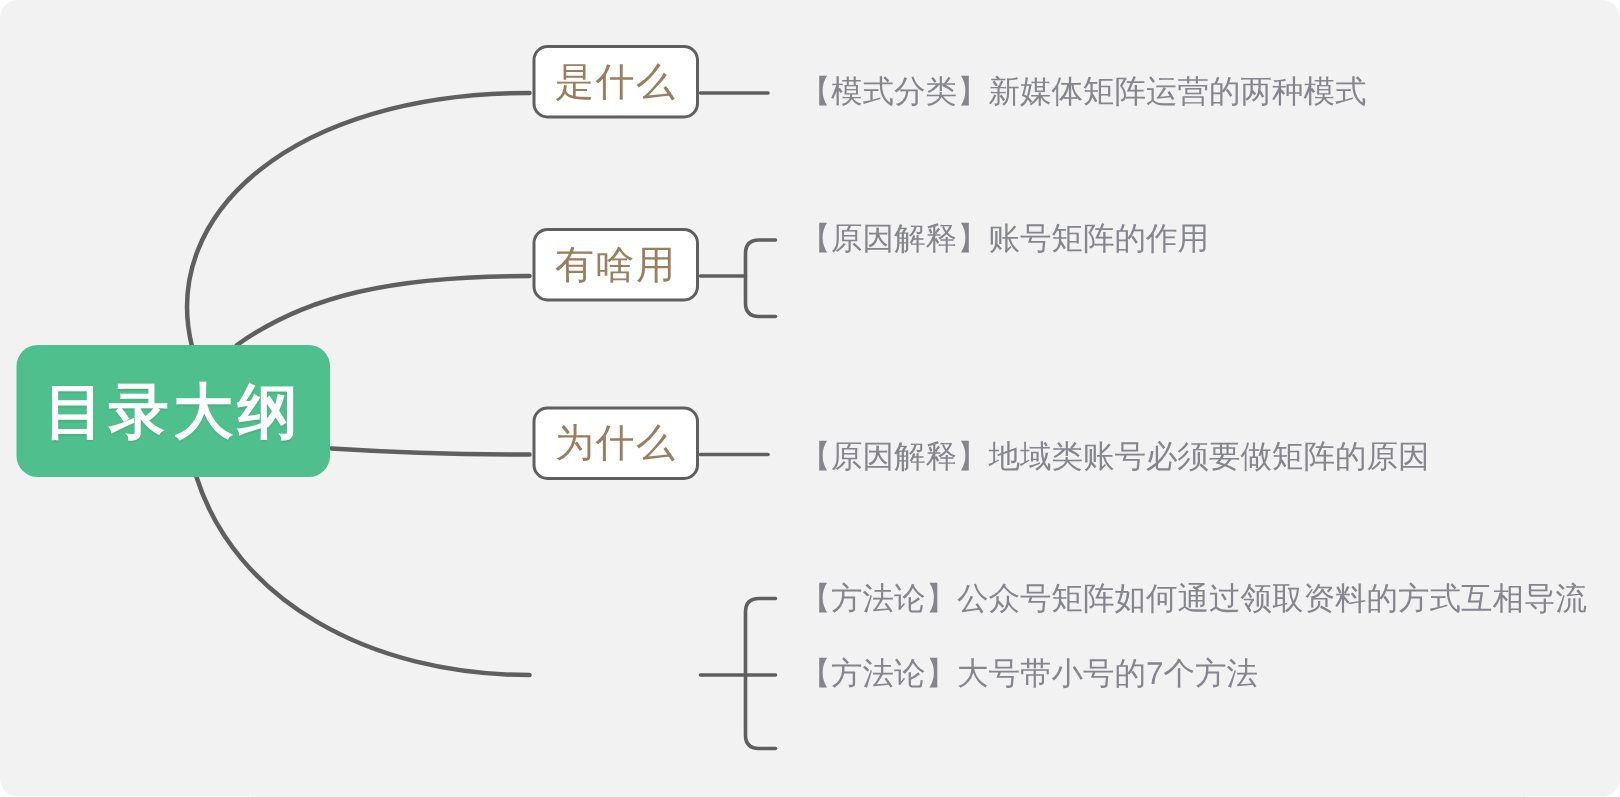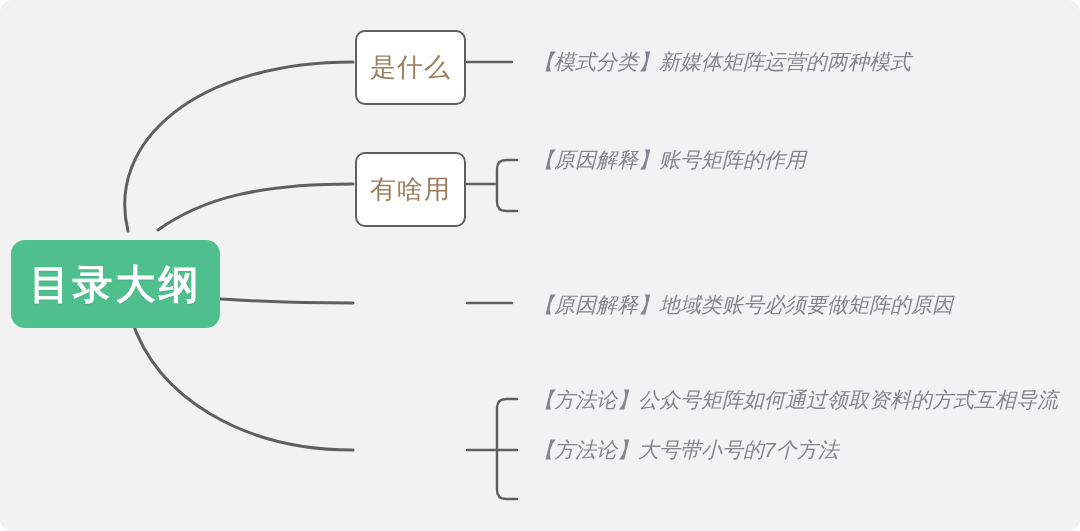--- a/index.html
+++ b/index.html
@@ -16,31 +16,30 @@
   .edges{position:absolute; left:0; top:0; width:1080px; height:531px;}
   .edges path{fill:none; stroke:var(--connector); stroke-linecap:round;}
   .edges .trunk{stroke-width:3;}
   .edges .twig{stroke-width:2.4;}
   .root-node{
     position:absolute; left:11px; top:230px; width:209px; height:88px;
     background:var(--root-fill); color:var(--root-text);
     border-radius:14px; display:flex; align-items:center; justify-content:center;
     font-size:40px; font-weight:bold; letter-spacing:3px;
     text-shadow:0 1px 1px rgba(0,0,0,0.08);
-    margin-top:10px;
   }
   .branch-node{
-    position:absolute; left:355px; width:111px; height:75px;
+    position:absolute; left:355px; width:111px; height:49px;
     background:#FFFFFF; border:2px solid var(--branch-border); border-radius:10px;
     box-sizing:border-box; display:flex; align-items:center; justify-content:center;
     color:var(--branch-text); font-size:26px; letter-spacing:1px;
   }
   .leaf{
     position:absolute; left:533px; height:28px; line-height:28px;
-    color:var(--leaf-text); font-size:21px; white-space:nowrap;font-style:italic;
+    color:var(--leaf-text); font-size:21px; white-space:nowrap;
   }
 </style>
 </head>
 <body>
 
 <div class="canvas">
 
   <svg class="edges" viewBox="0 0 1080 531" xmlns="http://www.w3.org/2000/svg" aria-hidden="true">
 
     <path class="trunk" d="M128,231 C106,142 196,62 353,62"></path>
@@ -57,20 +56,21 @@
 
     <path class="twig" d="M467,450 H497"></path>
     <path class="twig" d="M517,399 H506 Q497,399 497,408 V490 Q497,499 506,499 H517"></path>
     <path class="twig" d="M497,450 H517"></path>
   </svg>
 
   <div class="root-node">目录大纲</div>
 
   <div class="branch-node" style="top:30px">是什么</div>
   <div class="branch-node" style="top:152px">有啥用</div>
+  <div class="branch-node" style="top:271px">为什么</div>
 
   <div class="leaf" style="top:48px">【模式分类】新媒体矩阵运营的两种模式</div>
   <div class="leaf" style="top:146px">【原因解释】账号矩阵的作用</div>
   <div class="leaf" style="top:291px">【原因解释】地域类账号必须要做矩阵的原因</div>
   <div class="leaf" style="top:386px">【方法论】公众号矩阵如何通过领取资料的方式互相导流</div>
   <div class="leaf" style="top:436px">【方法论】大号带小号的7个方法</div>
 
 </div>
 
 </body></html>

